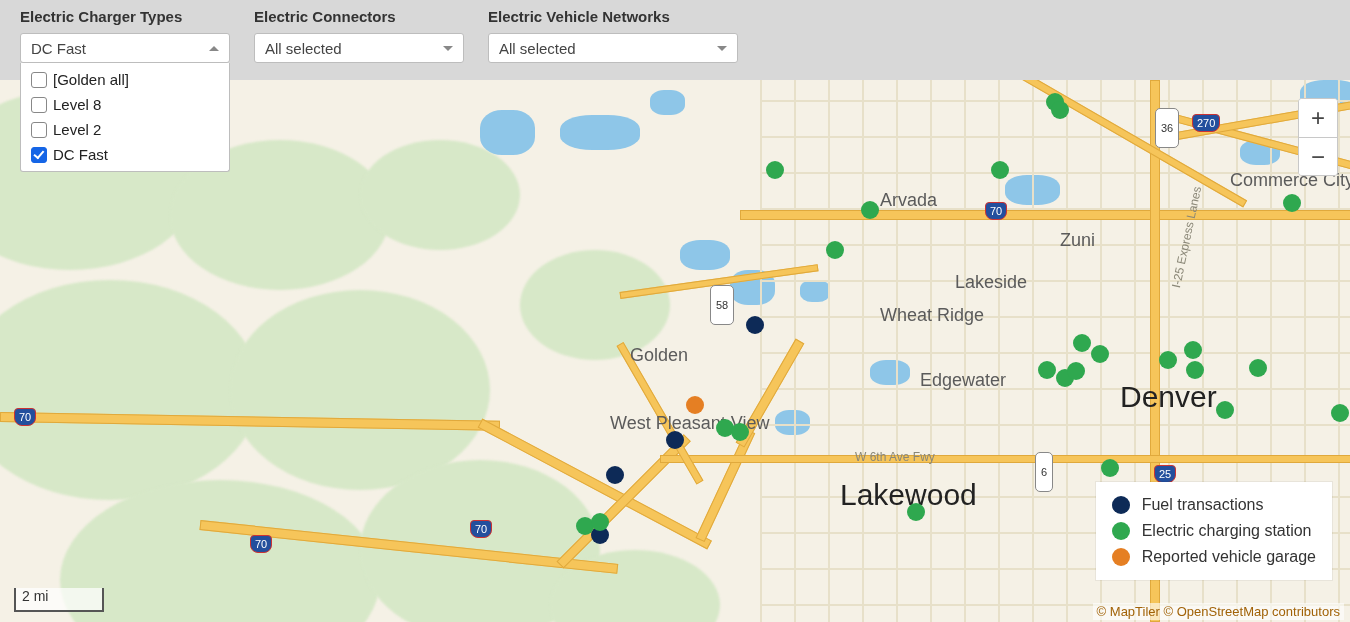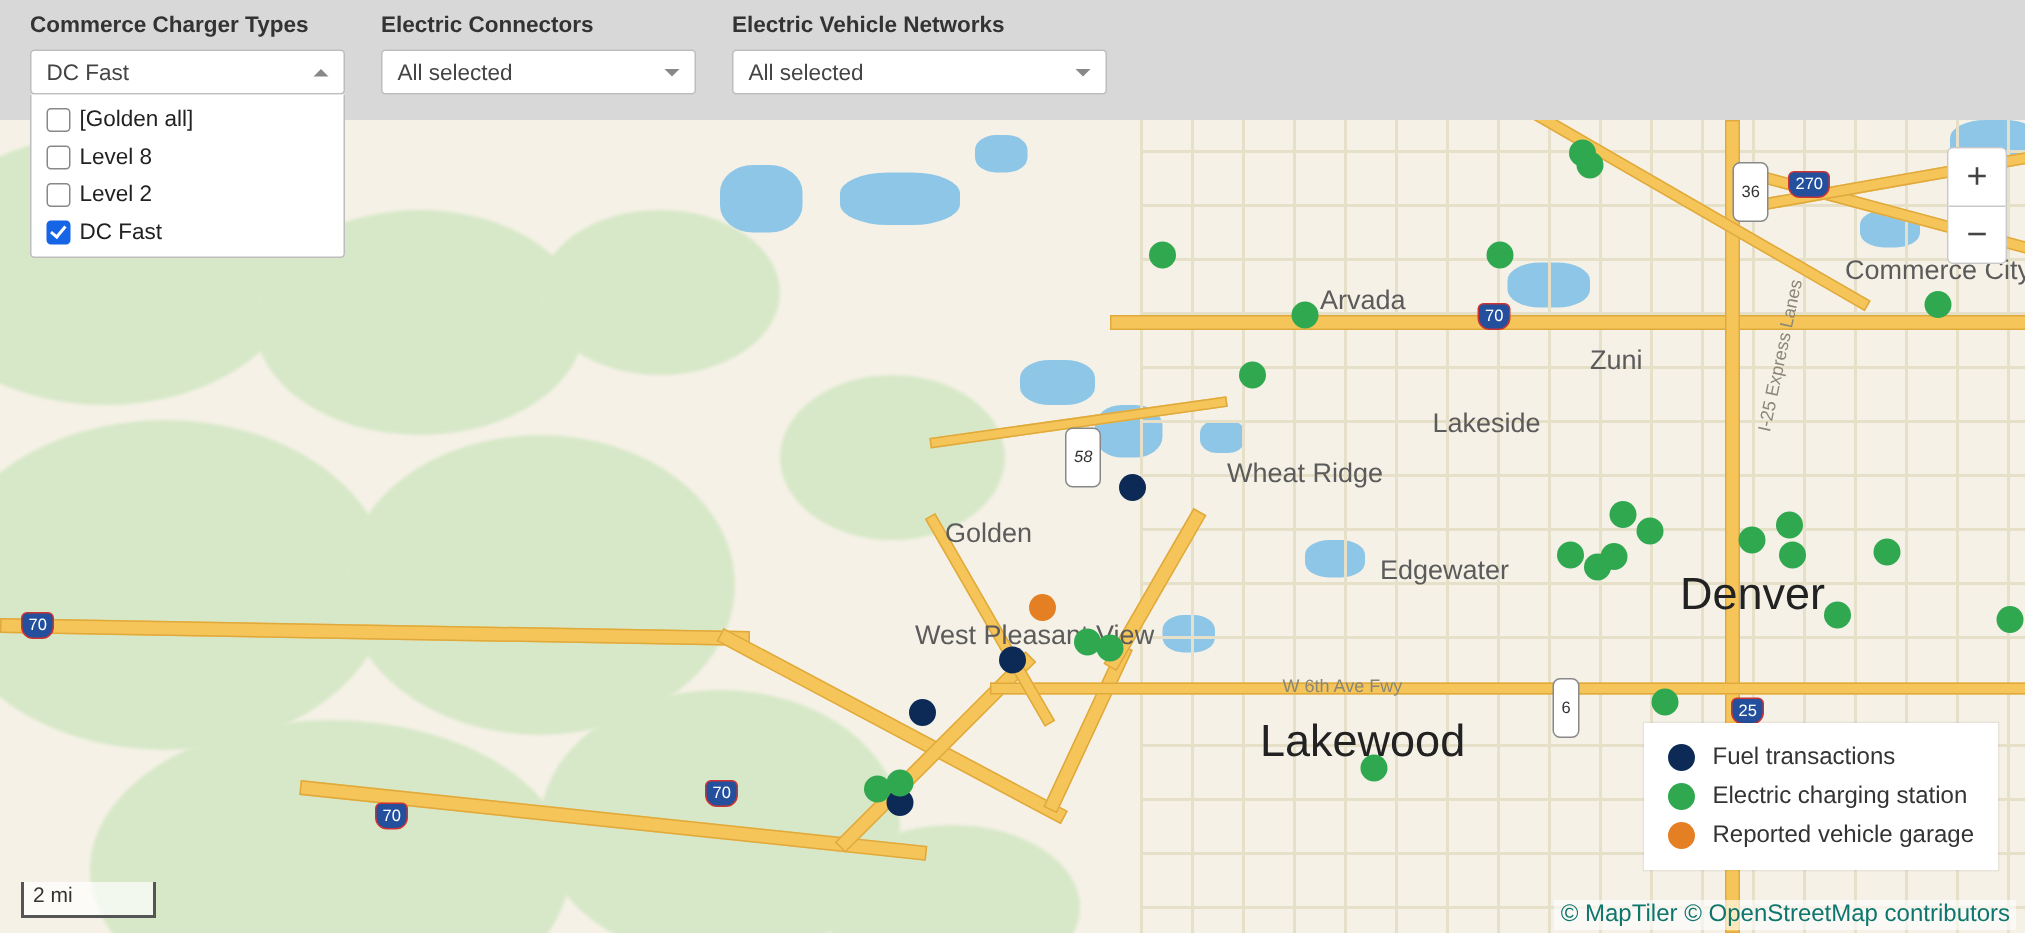--- a/index.html
+++ b/index.html
@@ -240,34 +240,34 @@
     color: #333;
     display: flex;
     align-items: flex-start;
     z-index: 30;
   }
 
   
   .attribution {
     position: absolute;
     right: 6px; bottom: 2px;
-    font-size: 16px;
-    color: #0f766e;
+    font-size: 13px;
+    color: #a16207;
     background: rgba(255,255,255,0.6);
     padding: 1px 4px;
     z-index: 30;
   }
 </style>
 </head>
 <body>
 
 <div class="filter-bar">
 
   <div class="filter-group">
-    <div class="filter-label">Commerce Charger Types</div>
+    <div class="filter-label">Electric Charger Types</div>
     <div class="dropdown">
       <span>DC Fast</span>
       <span class="chev up"></span>
 
       <div class="dropdown-menu">
         <div class="opt">
           <span class="cbox"></span>
           <span>[Golden all]</span>
         </div>
         <div class="opt">
@@ -385,39 +385,39 @@
   <div class="road" style="left:620px; top:212px; width:200px; height:7px; transform-origin:left center; transform:rotate(-8deg);"></div>
 
   <div class="scale" style="width: 90px;">
     <span>2 mi</span>
   </div>
 
   <div class="attribution">© MapTiler © OpenStreetMap contributors</div>
 <div class="city-label" style="left: 880px; top: 110px;">Arvada</div>
     <div class="city-label" style="left: 1060px; top: 115px; margin-top: 35px;">Zuni</div>
     <div class="city-label" style="left: 955px; top: 192px;">Lakeside</div>
-    <div class="city-label" style="left: 818px; top: 225px;">Wheat Ridge</div>
+    <div class="city-label" style="left: 880px; top: 225px;">Wheat Ridge</div>
     <div class="city-label" style="left: 630px; top: 265px;">Golden</div>
     <div class="city-label" style="left: 920px; top: 290px;">Edgewater</div>
     <div class="city-label" style="left: 610px; top: 333px;">West Pleasant View</div>
     <div class="city-label big" style="left: 840px; top: 398px;">Lakewood</div>
     <div class="city-label big" style="left: 1120px; top: 300px;">Denver</div>
     <div class="city-label" style="left: 1230px; top: 90px;">Commerce City</div>
     <div class="road-label" style="left: 855px; top: 370px;">W 6th Ave Fwy</div>
     <div class="road-label" style="left: 1135px; top: 150px; transform: rotate(-78deg);">I-25 Express Lanes</div>
     <div class="shield interstate" style="left: 14px; top: 328px;">70</div>
     <div class="shield interstate" style="left: 250px; top: 455px;">70</div>
     <div class="shield interstate" style="left: 470px; top: 440px;">70</div>
     <div class="shield interstate" style="left: 985px; top: 122px;">70</div>
     <div class="shield interstate" style="left: 1192px; top: 34px; text-align: center;">270</div>
     <div class="shield interstate" style="left: 1310px; top: 30px;">76</div>
     <div class="shield interstate" style="left: 1154px; top: 385px;">25</div>
     <div class="shield" style="left: 1155px; top: 28px;">36</div>
     <div class="shield" style="left: 1035px; top: 372px;">6</div>
-    <div class="shield" style="left: 710px; top: 205px; font-style: italic;">58</div>
+    <div class="shield" style="left: 710px; top: 205px;">58</div>
     <div class="pt fuel" style="left: 755px; top: 245px;"></div>
     <div class="pt fuel" style="left: 675px; top: 360px;"></div>
     <div class="pt fuel" style="left: 615px; top: 395px;"></div>
     <div class="pt fuel" style="left: 600px; top: 455px;"></div>
     <div class="pt garage" style="left: 695px; top: 325px;"></div>
     <div class="pt charge" style="left: 585px; top: 446px;"></div>
     <div class="pt charge" style="left: 600px; top: 442px;"></div>
     <div class="pt charge" style="left: 725px; top: 348px;"></div>
     <div class="pt charge" style="left: 740px; top: 352px;"></div>
     <div class="pt charge" style="left: 775px; top: 90px;"></div>

